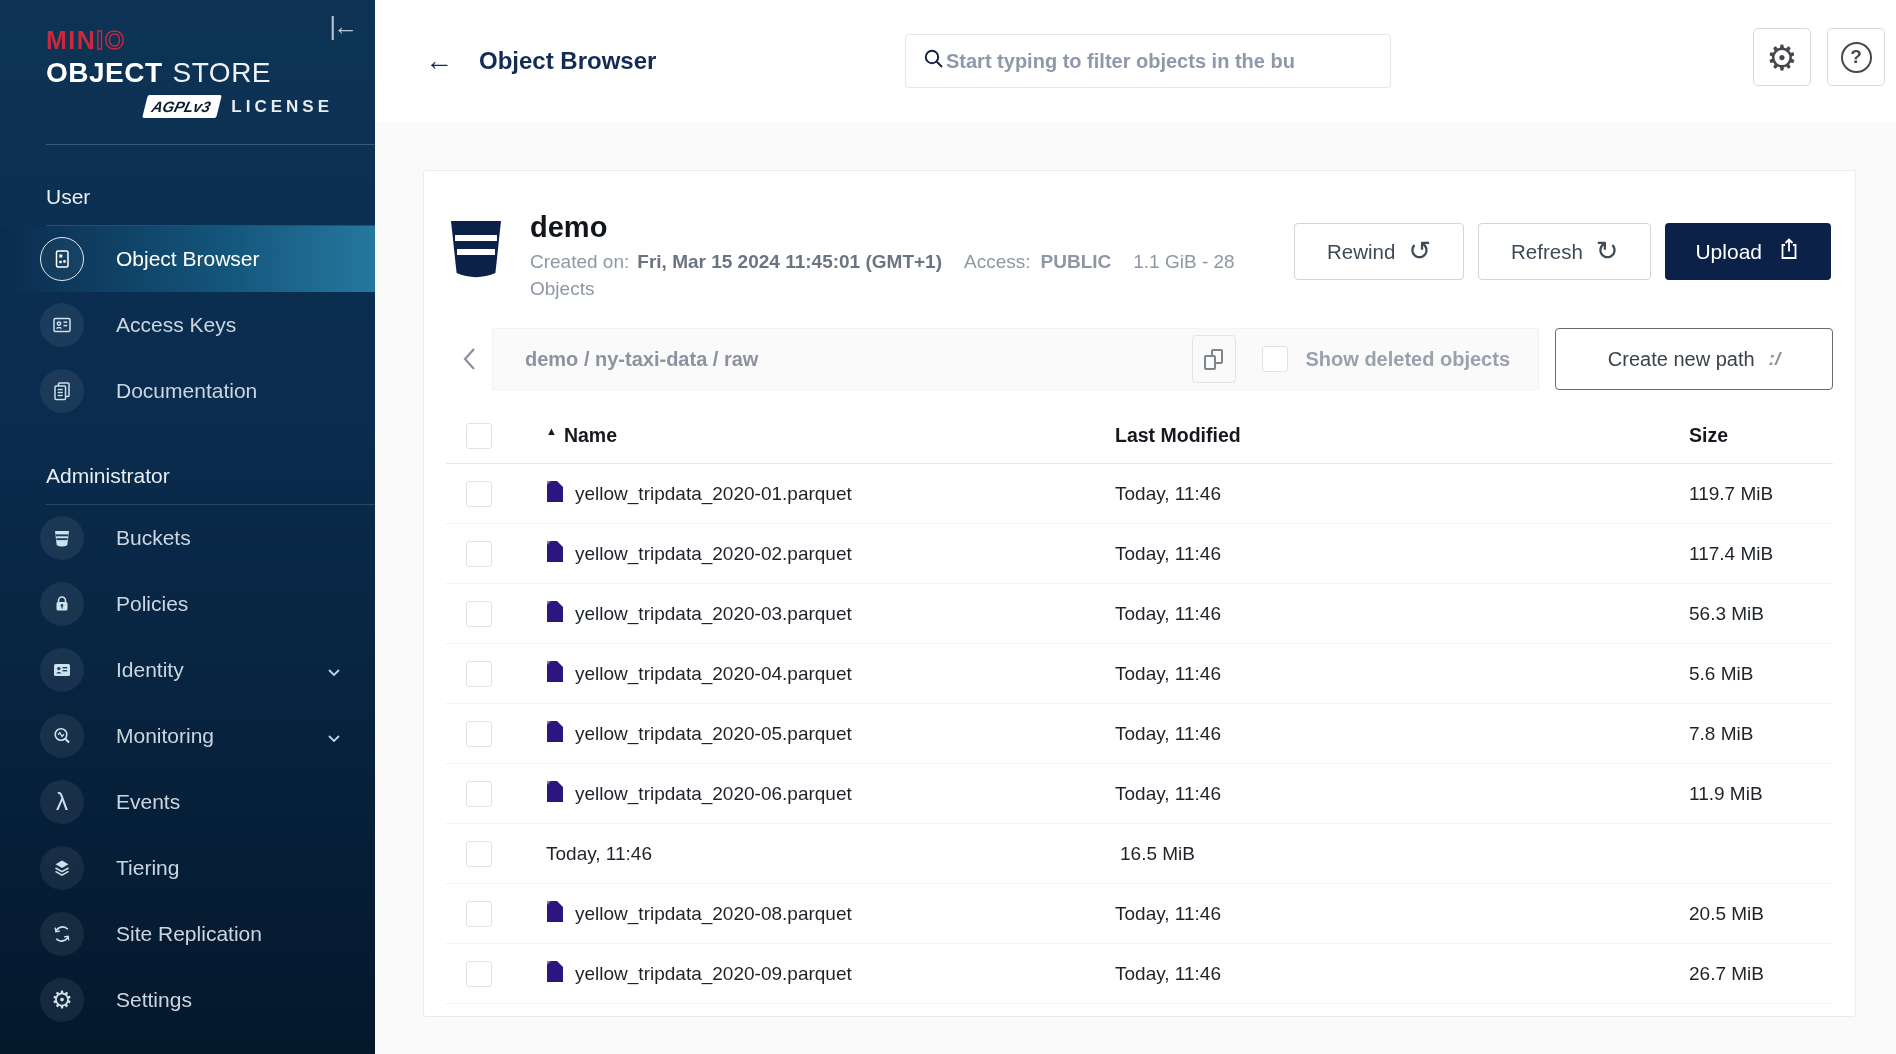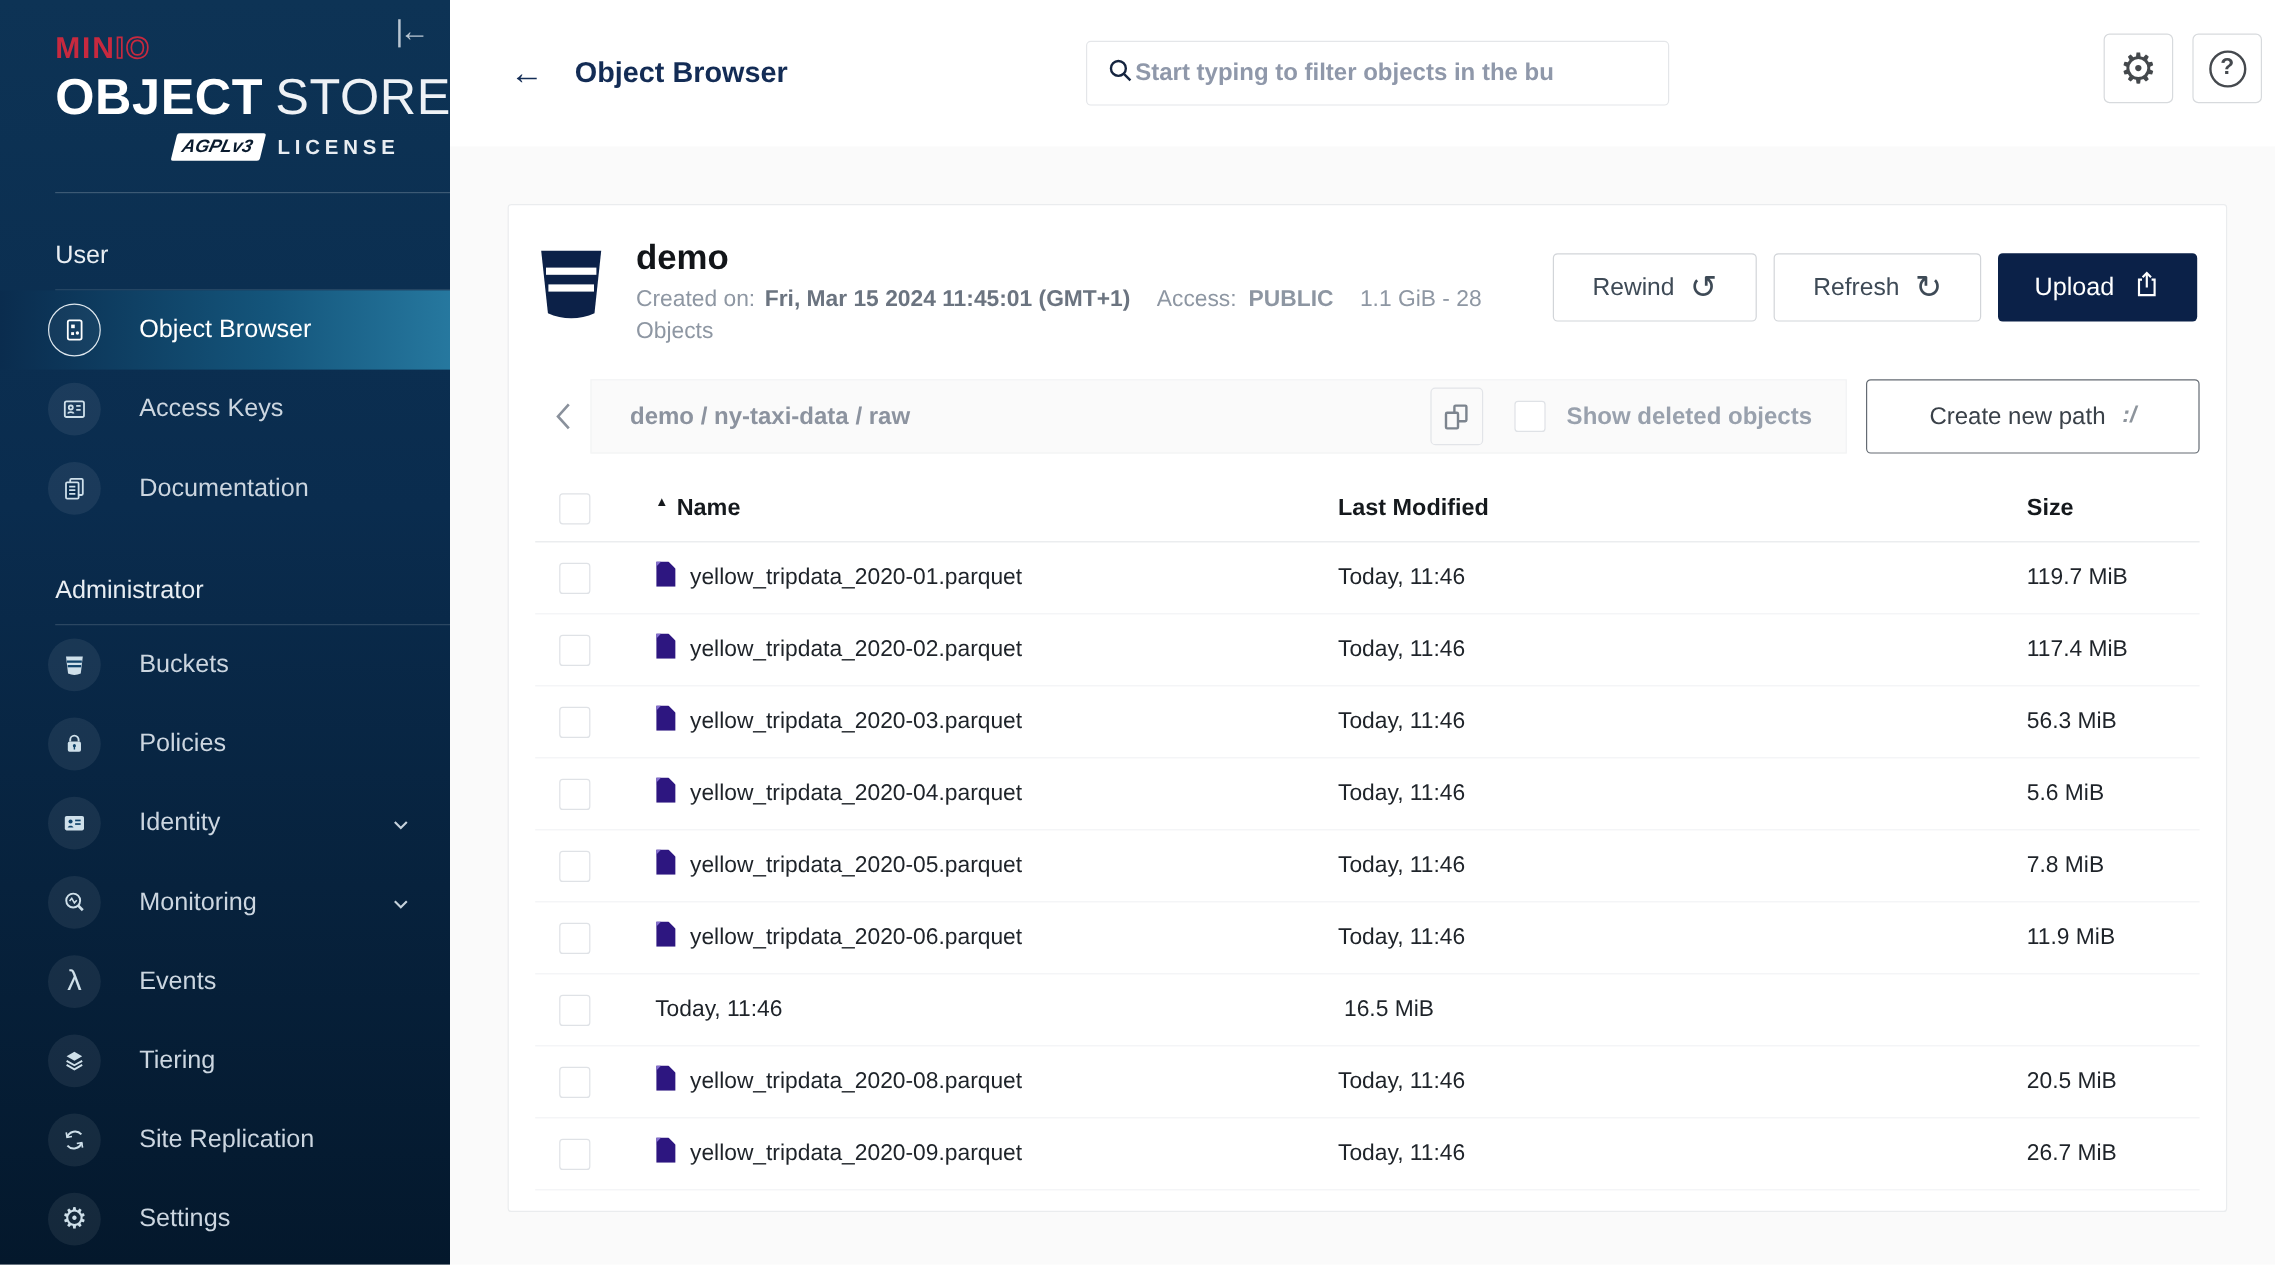--- a/index.html
+++ b/index.html
@@ -6,21 +6,21 @@
   html,body { width:1896px; height:1054px; overflow:hidden; font-family:"Liberation Sans", sans-serif; }
   .app { display:flex; width:1896px; height:1054px; }
 
   
   .sidebar { position:relative; width:375px; flex-shrink:0; height:100%;
     background:linear-gradient(180deg,#0d3355 0%,#0a2c4e 40%,#04182c 100%); overflow:hidden; }
   .collapse-btn { position:absolute; top:12px; right:20px; color:#b9c6d2; font-size:25px; letter-spacing:-3px; cursor:pointer; }
   .logo { padding:26px 40px 0 46px; }
   .logo-minio { font-size:25px; font-weight:800; letter-spacing:1.5px; color:#c7293f; }
   .logo-minio .outline { color:transparent; -webkit-text-stroke:1.4px #c7293f; }
-  .logo-product { margin-top:2px; font-size:42px; color:#ffffff; letter-spacing:0.5px; white-space:nowrap; }
+  .logo-product { margin-top:2px; font-size:28px; color:#ffffff; letter-spacing:0.5px; white-space:nowrap; }
   .logo-product .bold { font-weight:800; }
   .logo-product .thin { font-weight:200; color:#eef2f6; margin-left:10px; }
   .license-row { display:flex; justify-content:flex-end; align-items:center; gap:12px; margin-top:6px; padding-right:2px; }
   .agpl-badge { background:#ffffff; color:#0a1b2e; font-style:italic; font-weight:800; font-size:15px;
     padding:3px 9px 3px 7px; transform:skewX(-14deg); border-radius:2px; }
   .license-label { color:#e8edf2; letter-spacing:4px; font-size:17px; font-weight:600; }
   .logo-divider { height:1px; background:rgba(255,255,255,0.20); margin:26px 0 0 46px; }
 
   .side-heading { margin:40px 0 0 46px; font-size:21px; color:#e9eef3; padding-bottom:16px;
     border-bottom:1px solid rgba(255,255,255,0.14); }
@@ -45,21 +45,21 @@
     font-family:"Liberation Sans",sans-serif; background:transparent; }
   .searchbox input::placeholder { color:#8f98aa; opacity:1; }
   .topbar-actions { position:absolute; right:11px; top:28px; display:flex; gap:16px; }
   .icon-btn { width:58px; height:58px; border:1px solid #d7dadd; border-radius:5px; background:#fff;
     display:flex; align-items:center; justify-content:center; color:#44484c; cursor:pointer; }
   .gear-glyph { font-size:35px; line-height:1; color:#44484c; }
   .help-circle { width:31px; height:31px; border:2.4px solid #45494e; border-radius:50%;
     display:flex; align-items:center; justify-content:center; font-size:19px; font-weight:700; color:#45494e; }
 
   .content { flex:1; padding:48px 40px 0 48px; }
-  .panel { background:#ffffff; border:1px solid #eaecee; border-radius:3px; min-height:840px; padding:0 22px; }
+  .panel { background:#ffffff; border:1px solid #eaecee; border-radius:3px; min-height:840px; padding:12px 22px; }
 
   
   .bucket-head { display:flex; padding:28px 2px 26px 2px; }
   .bucket-icon { margin-right:26px; margin-top:8px; flex-shrink:0; }
   .bucket-info { flex:1; }
   .bucket-name { font-size:29px; font-weight:700; color:#121519; margin-bottom:4px; }
   .meta { max-width:748px; font-size:19px; line-height:27px; color:#8e97a3; }
   .meta .lab { color:#8e97a3; }
   .meta .val-b { color:#6b7480; font-weight:700; margin-left:8px; }
   .meta .gap { display:inline-block; width:22px; }

